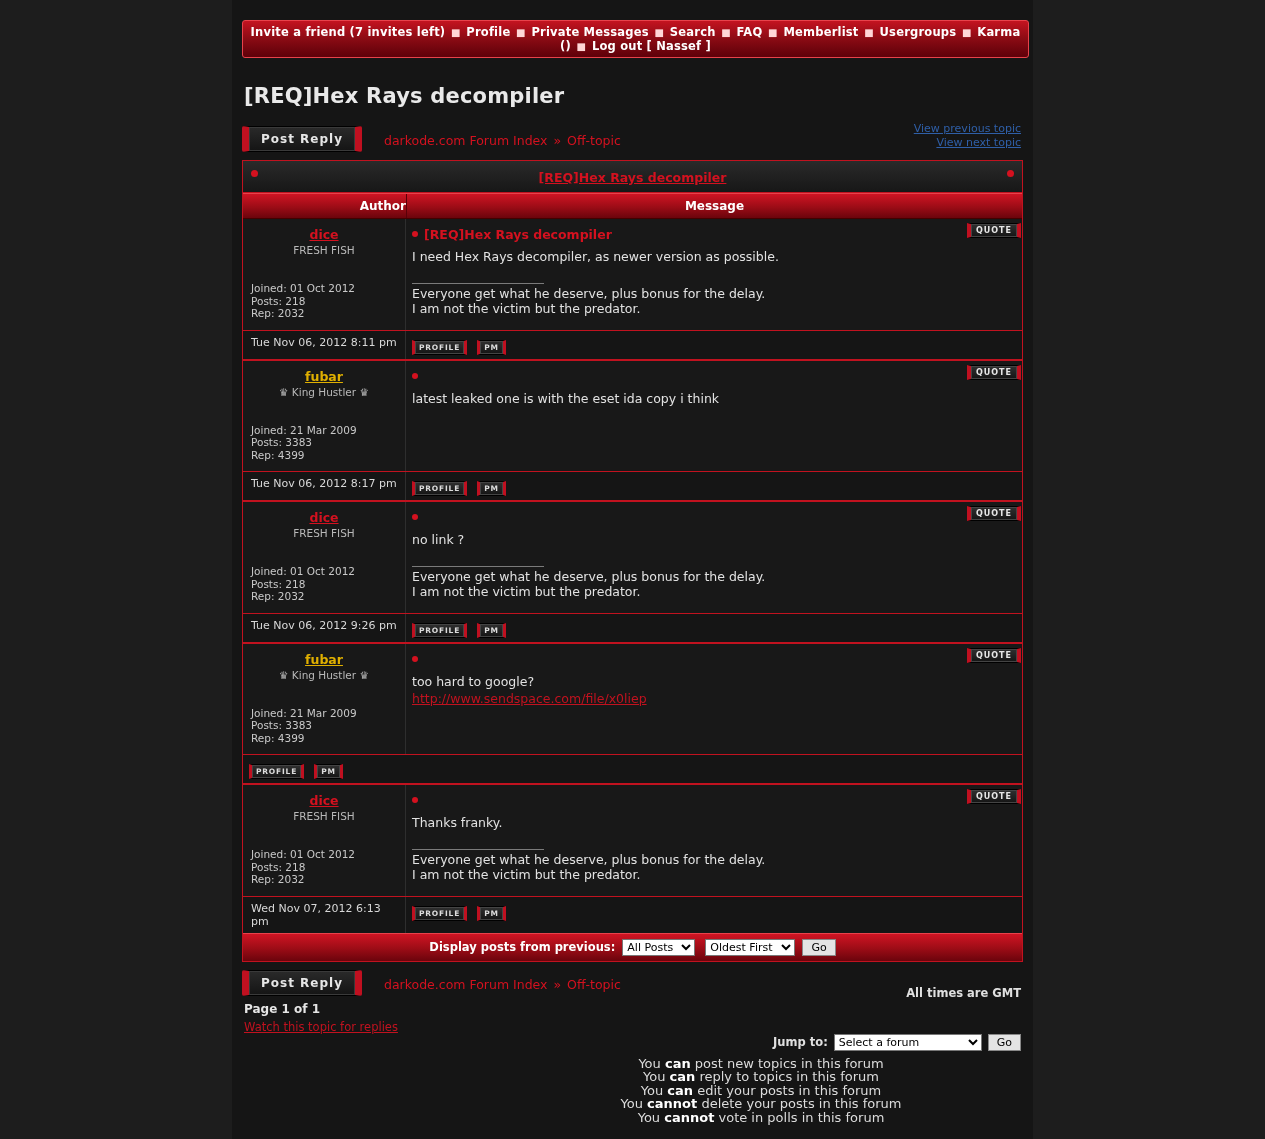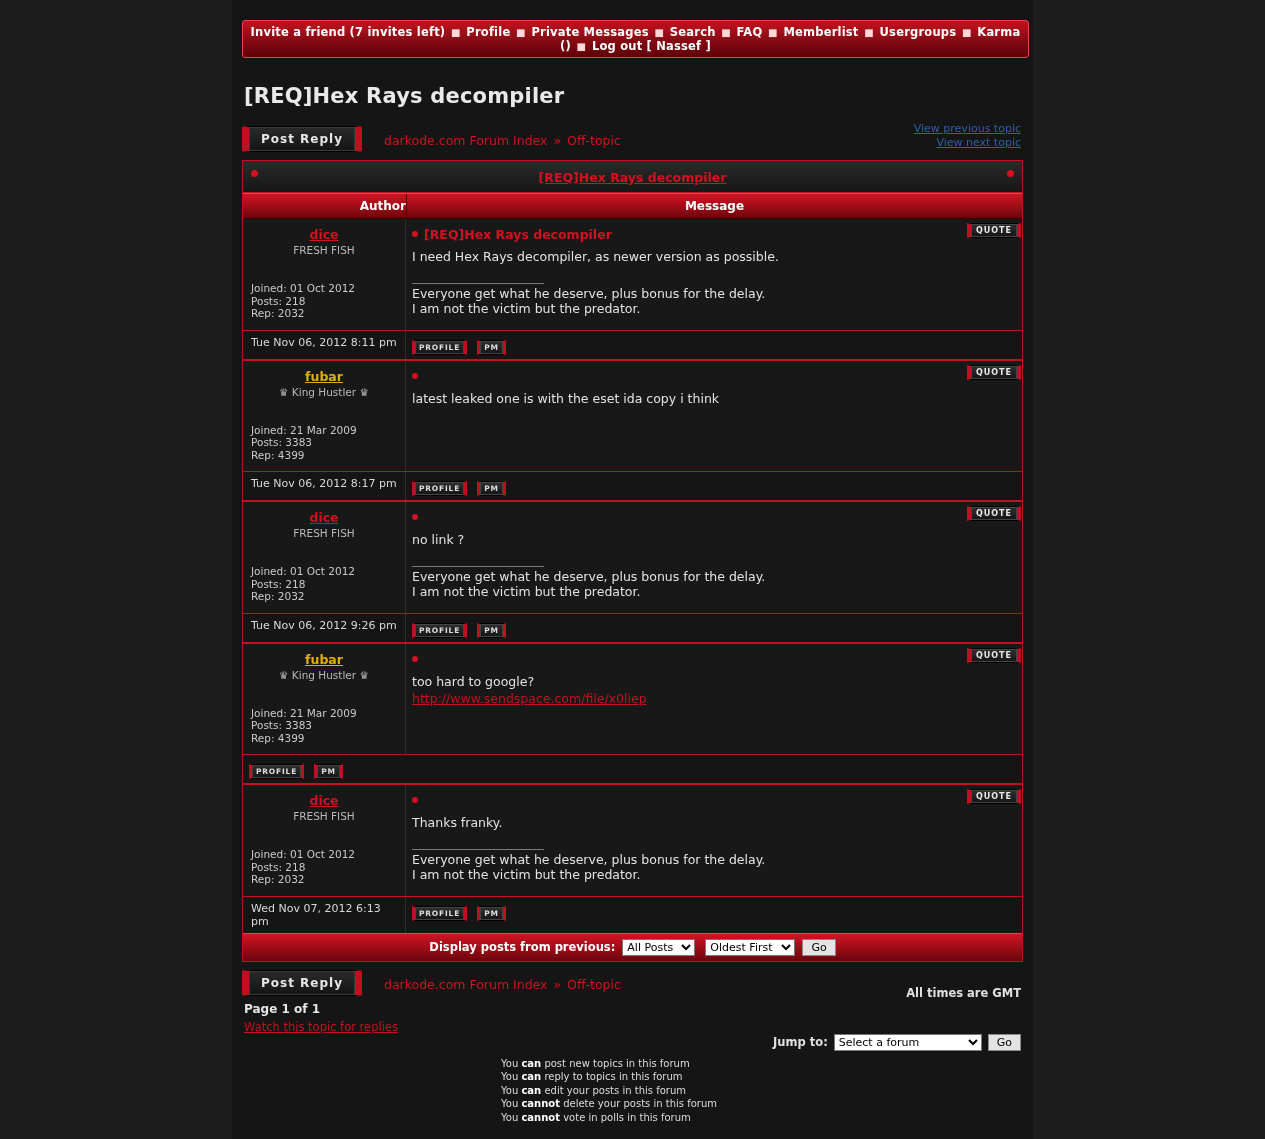--- a/index.html
+++ b/index.html
@@ -332,23 +332,23 @@
     font-size: 11px;
     font-family: "DejaVu Sans", sans-serif;
     padding: 1px 8px;
     background: #e4e4e4;
     border: 1px solid #888;
     color: #000;
   }
   .perms {
     margin-top: 6px;
     color: #dcdcdc;
-    font-size: 10px;
+    font-size: 13px;
     line-height: 13.5px;
-    text-align: left;
+    text-align: center;
   }
   .perms b { color: #ffffff; }
   .bottomwrap { position: relative; height: 120px; }
 </style>
 </head>
 <body>
 
 <div class="page">
 
   <div class="topnav">

